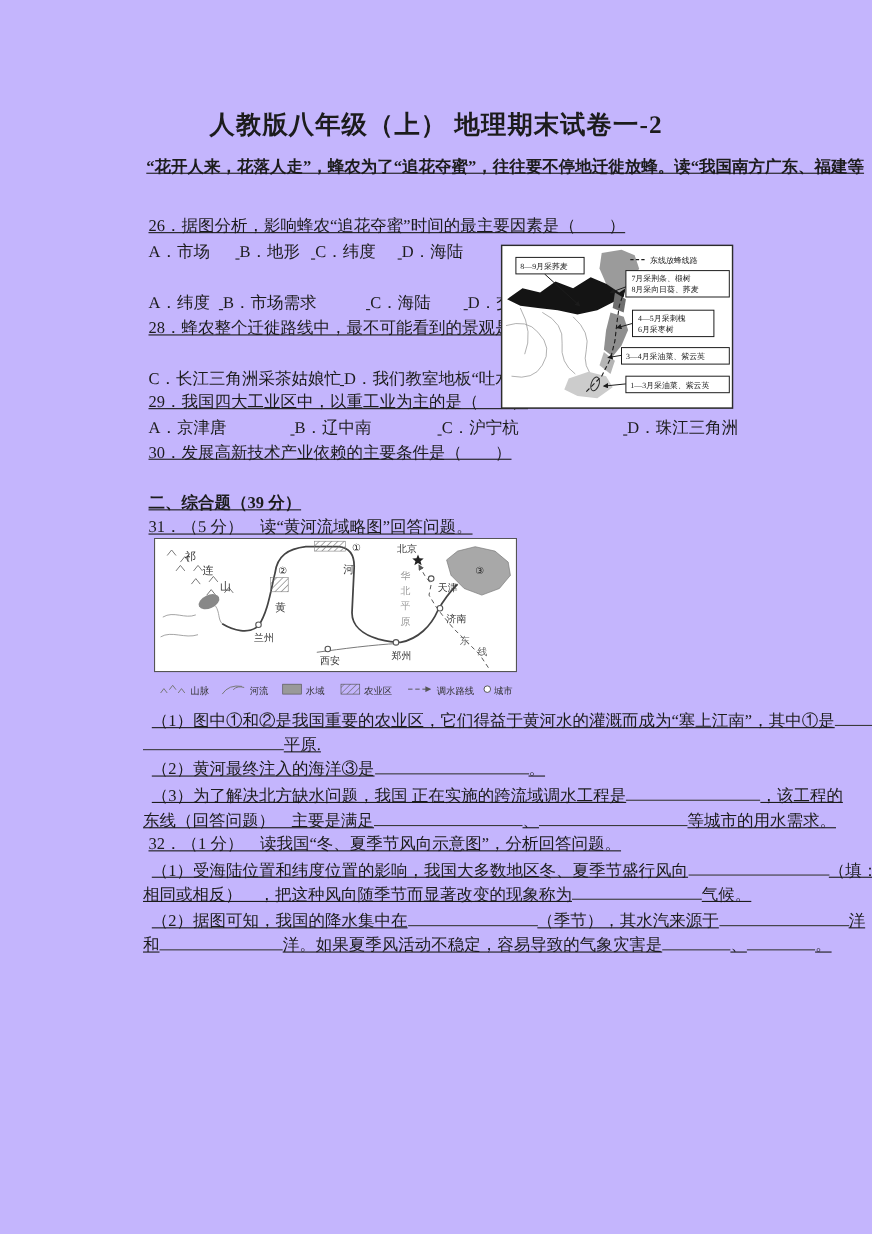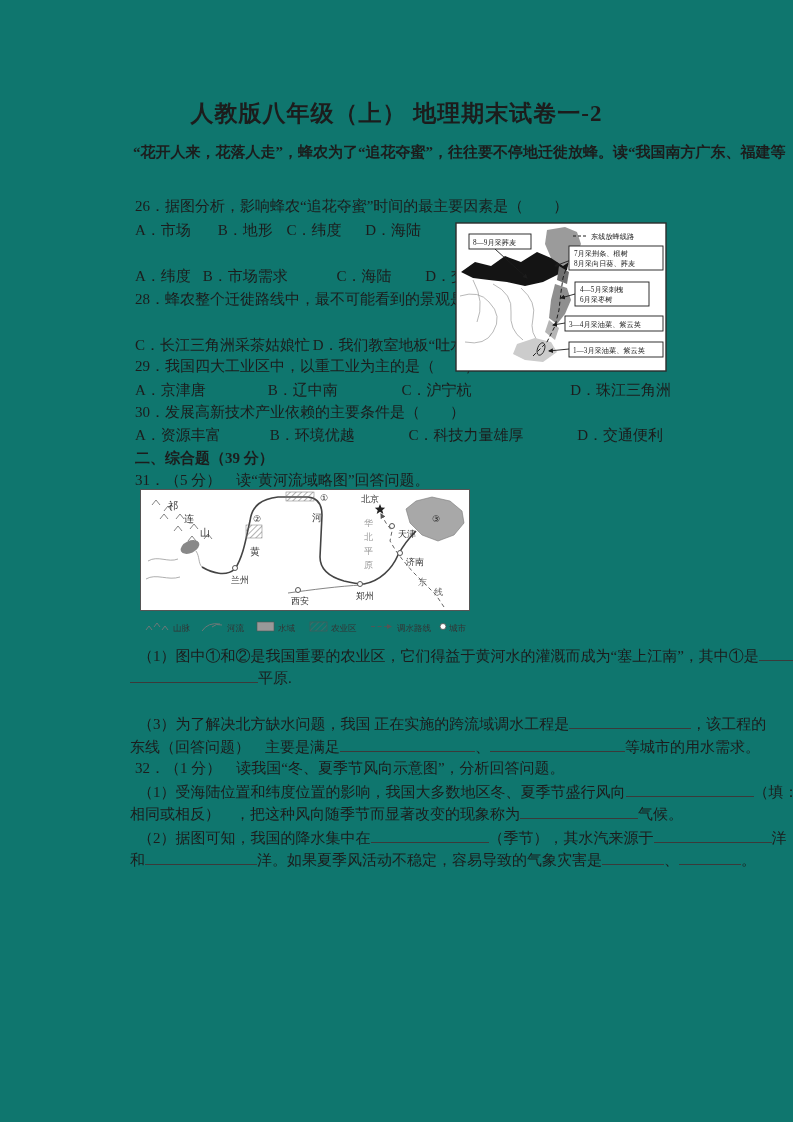--- a/index.html
+++ b/index.html
@@ -1,20 +1,20 @@
 <!DOCTYPE html>
 <html><head>
 <meta charset="utf-8">
 <style>
   html,body{margin:0;padding:0;background:#ffffff;}
-  .page{position:relative;width:793px;height:1122px;background:#0f766e;overflow:hidden;
+  .page{position:relative;width:793px;height:1122px;background:#c4b5fd;overflow:hidden;
         font-family:"Liberation Serif","DejaVu Serif",serif;color:#1c1c1c;}
   .title{position:absolute;top:98px;left:0;width:100%;text-align:center;
          font-size:23px;font-weight:700;margin:0;letter-spacing:1px;}
-  .ln{position:absolute;left:135px;font-size:15px;white-space:nowrap;line-height:20px;}
+  .ln{position:absolute;left:135px;font-size:15px;white-space:nowrap;line-height:20px;text-decoration:underline;}
   .bold{font-weight:700;}
   .opt{display:inline-block;}
   .bl{display:inline-block;border-bottom:1.3px solid #3a3a3a;height:13px;vertical-align:baseline;}
   svg text{font-family:"Liberation Serif","DejaVu Serif",serif;}
   .beemap{position:absolute;left:455px;top:222px;}
   .rivermap{position:absolute;left:140px;top:489px;}
 </style>
 </head>
 <body>
 
@@ -47,26 +47,20 @@
 
   <div class="ln" style="top:356px">29．我国四大工业区中，以重工业为主的是（　　）</div>
   <div class="ln" style="top:380px">
     <span class="opt" style="width:129px">A．京津唐</span>
     <span class="opt" style="width:130px">B．辽中南</span>
     <span class="opt" style="width:165px">C．沪宁杭</span>
     <span class="opt">D．珠江三角洲</span>
   </div>
 
   <div class="ln" style="top:402px">30．发展高新技术产业依赖的主要条件是（　　）</div>
-  <div class="ln" style="top:425px">
-    <span class="opt" style="width:131px">A．资源丰富</span>
-    <span class="opt" style="width:135px">B．环境优越</span>
-    <span class="opt" style="width:165px">C．科技力量雄厚</span>
-    <span class="opt">D．交通便利</span>
-  </div>
 
   <div class="ln bold" style="top:448px">二、综合题（39 分）</div>
   <div class="ln" style="top:470px">31．（5 分）　读“黄河流域略图”回答问题。</div>
 
   <svg class="beemap" width="212" height="150" viewBox="0 0 212 150">
     <defs>
       <marker id="arr" viewBox="0 0 10 10" refX="8" refY="5" markerWidth="5.5" markerHeight="5.5" orient="auto">
         <path d="M0,0 L10,5 L0,10 z" fill="#1c1c1c"></path>
       </marker>
     </defs>
@@ -203,20 +197,23 @@
       <text x="309" y="142" font-size="8.5" fill="#333">城市</text>
     </g>
   </svg>
 
   <div class="ln" style="top:646px;left:138px">
     <span>（1）图中①和②是我国重要的农业区，它们得益于黄河水的灌溉而成为“塞上江南”，其中①是</span><span class="bl" style="width:58px"></span>
   </div>
   <div class="ln" style="top:668px;left:130px">
     <span class="bl" style="width:128px"></span><span>平原.</span>
   </div>
+  <div class="ln" style="top:690px;left:138px">
+    <span>（2）黄河最终注入的海洋③是</span><span class="bl" style="width:140px"></span><span>。</span>
+  </div>
   <div class="ln" style="top:714px;left:138px">
     <span>（3）为了解决北方缺水问题，我国 正在实施的跨流域调水工程是</span><span class="bl" style="width:122px"></span><span>，该工程的</span>
   </div>
   <div class="ln" style="top:737px;left:130px">
     <span>东线（回答问题）　主要是满足</span><span class="bl" style="width:135px"></span><span>、</span><span class="bl" style="width:135px"></span><span>等城市的用水需求。</span>
   </div>
 
   <div class="ln" style="top:758px">32．（1 分）　读我国“冬、夏季节风向示意图”，分析回答问题。</div>
   <div class="ln" style="top:782px;left:138px">
     <span>（1）受海陆位置和纬度位置的影响，我国大多数地区冬、夏季节盛行风向</span><span class="bl" style="width:128px"></span><span>（填：</span>

